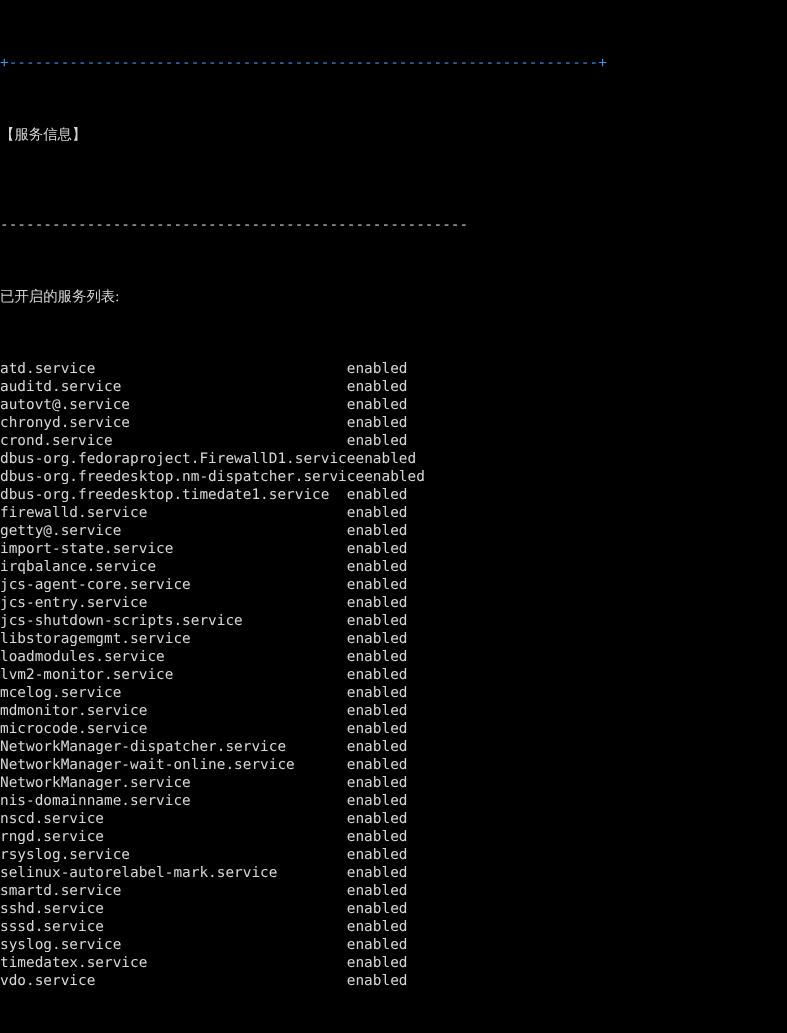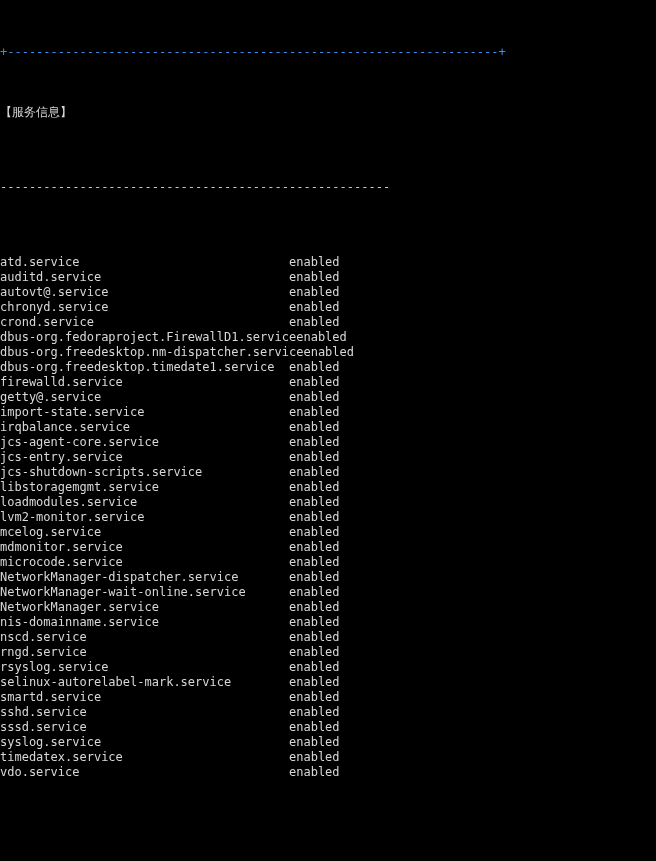--- a/index.html
+++ b/index.html
@@ -51,20 +51,21 @@
 
 <div id="terminal">
 
   <div class="line rule-blue">+--------------------------------------------------------------------+</div>
 
   <div class="line cjk">【服务信息】</div>
 
 
   <div class="line rule-dash">------------------------------------------------------</div>
 
+  <div class="line cjk">已开启的服务列表:</div>
 
   <div id="enabled-list"><div class="line"><span>atd.service                             </span><span>enabled</span></div><div class="line"><span>auditd.service                          </span><span>enabled</span></div><div class="line"><span>autovt@.service                         </span><span>enabled</span></div><div class="line"><span>chronyd.service                         </span><span>enabled</span></div><div class="line"><span>crond.service                           </span><span>enabled</span></div><div class="line"><span>dbus-org.fedoraproject.FirewallD1.service</span><span>enabled</span></div><div class="line"><span>dbus-org.freedesktop.nm-dispatcher.service</span><span>enabled</span></div><div class="line"><span>dbus-org.freedesktop.timedate1.service  </span><span>enabled</span></div><div class="line"><span>firewalld.service                       </span><span>enabled</span></div><div class="line"><span>getty@.service                          </span><span>enabled</span></div><div class="line"><span>import-state.service                    </span><span>enabled</span></div><div class="line"><span>irqbalance.service                      </span><span>enabled</span></div><div class="line"><span>jcs-agent-core.service                  </span><span>enabled</span></div><div class="line"><span>jcs-entry.service                       </span><span>enabled</span></div><div class="line"><span>jcs-shutdown-scripts.service            </span><span>enabled</span></div><div class="line"><span>libstoragemgmt.service                  </span><span>enabled</span></div><div class="line"><span>loadmodules.service                     </span><span>enabled</span></div><div class="line"><span>lvm2-monitor.service                    </span><span>enabled</span></div><div class="line"><span>mcelog.service                          </span><span>enabled</span></div><div class="line"><span>mdmonitor.service                       </span><span>enabled</span></div><div class="line"><span>microcode.service                       </span><span>enabled</span></div><div class="line"><span>NetworkManager-dispatcher.service       </span><span>enabled</span></div><div class="line"><span>NetworkManager-wait-online.service      </span><span>enabled</span></div><div class="line"><span>NetworkManager.service                  </span><span>enabled</span></div><div class="line"><span>nis-domainname.service                  </span><span>enabled</span></div><div class="line"><span>nscd.service                            </span><span>enabled</span></div><div class="line"><span>rngd.service                            </span><span>enabled</span></div><div class="line"><span>rsyslog.service                         </span><span>enabled</span></div><div class="line"><span>selinux-autorelabel-mark.service        </span><span>enabled</span></div><div class="line"><span>smartd.service                          </span><span>enabled</span></div><div class="line"><span>sshd.service                            </span><span>enabled</span></div><div class="line"><span>sssd.service                            </span><span>enabled</span></div><div class="line"><span>syslog.service                          </span><span>enabled</span></div><div class="line"><span>timedatex.service                       </span><span>enabled</span></div><div class="line"><span>vdo.service                             </span><span>enabled</span></div></div>
 
   
 
   
 
   
 
   

